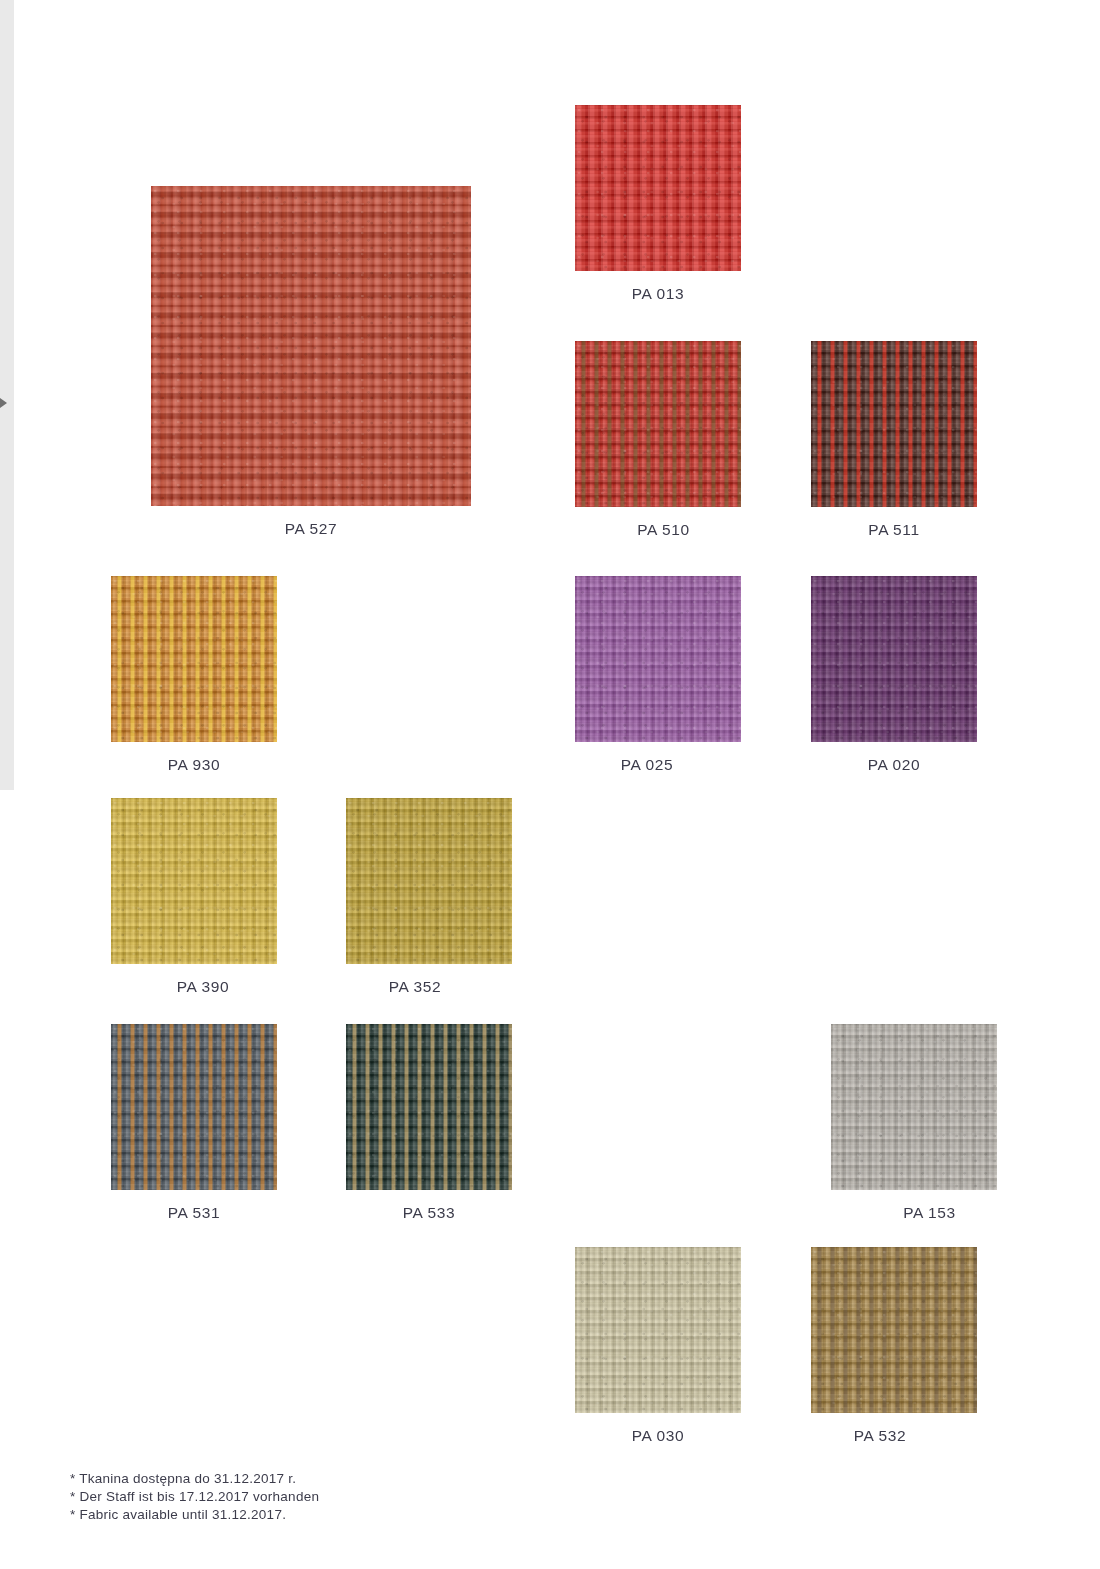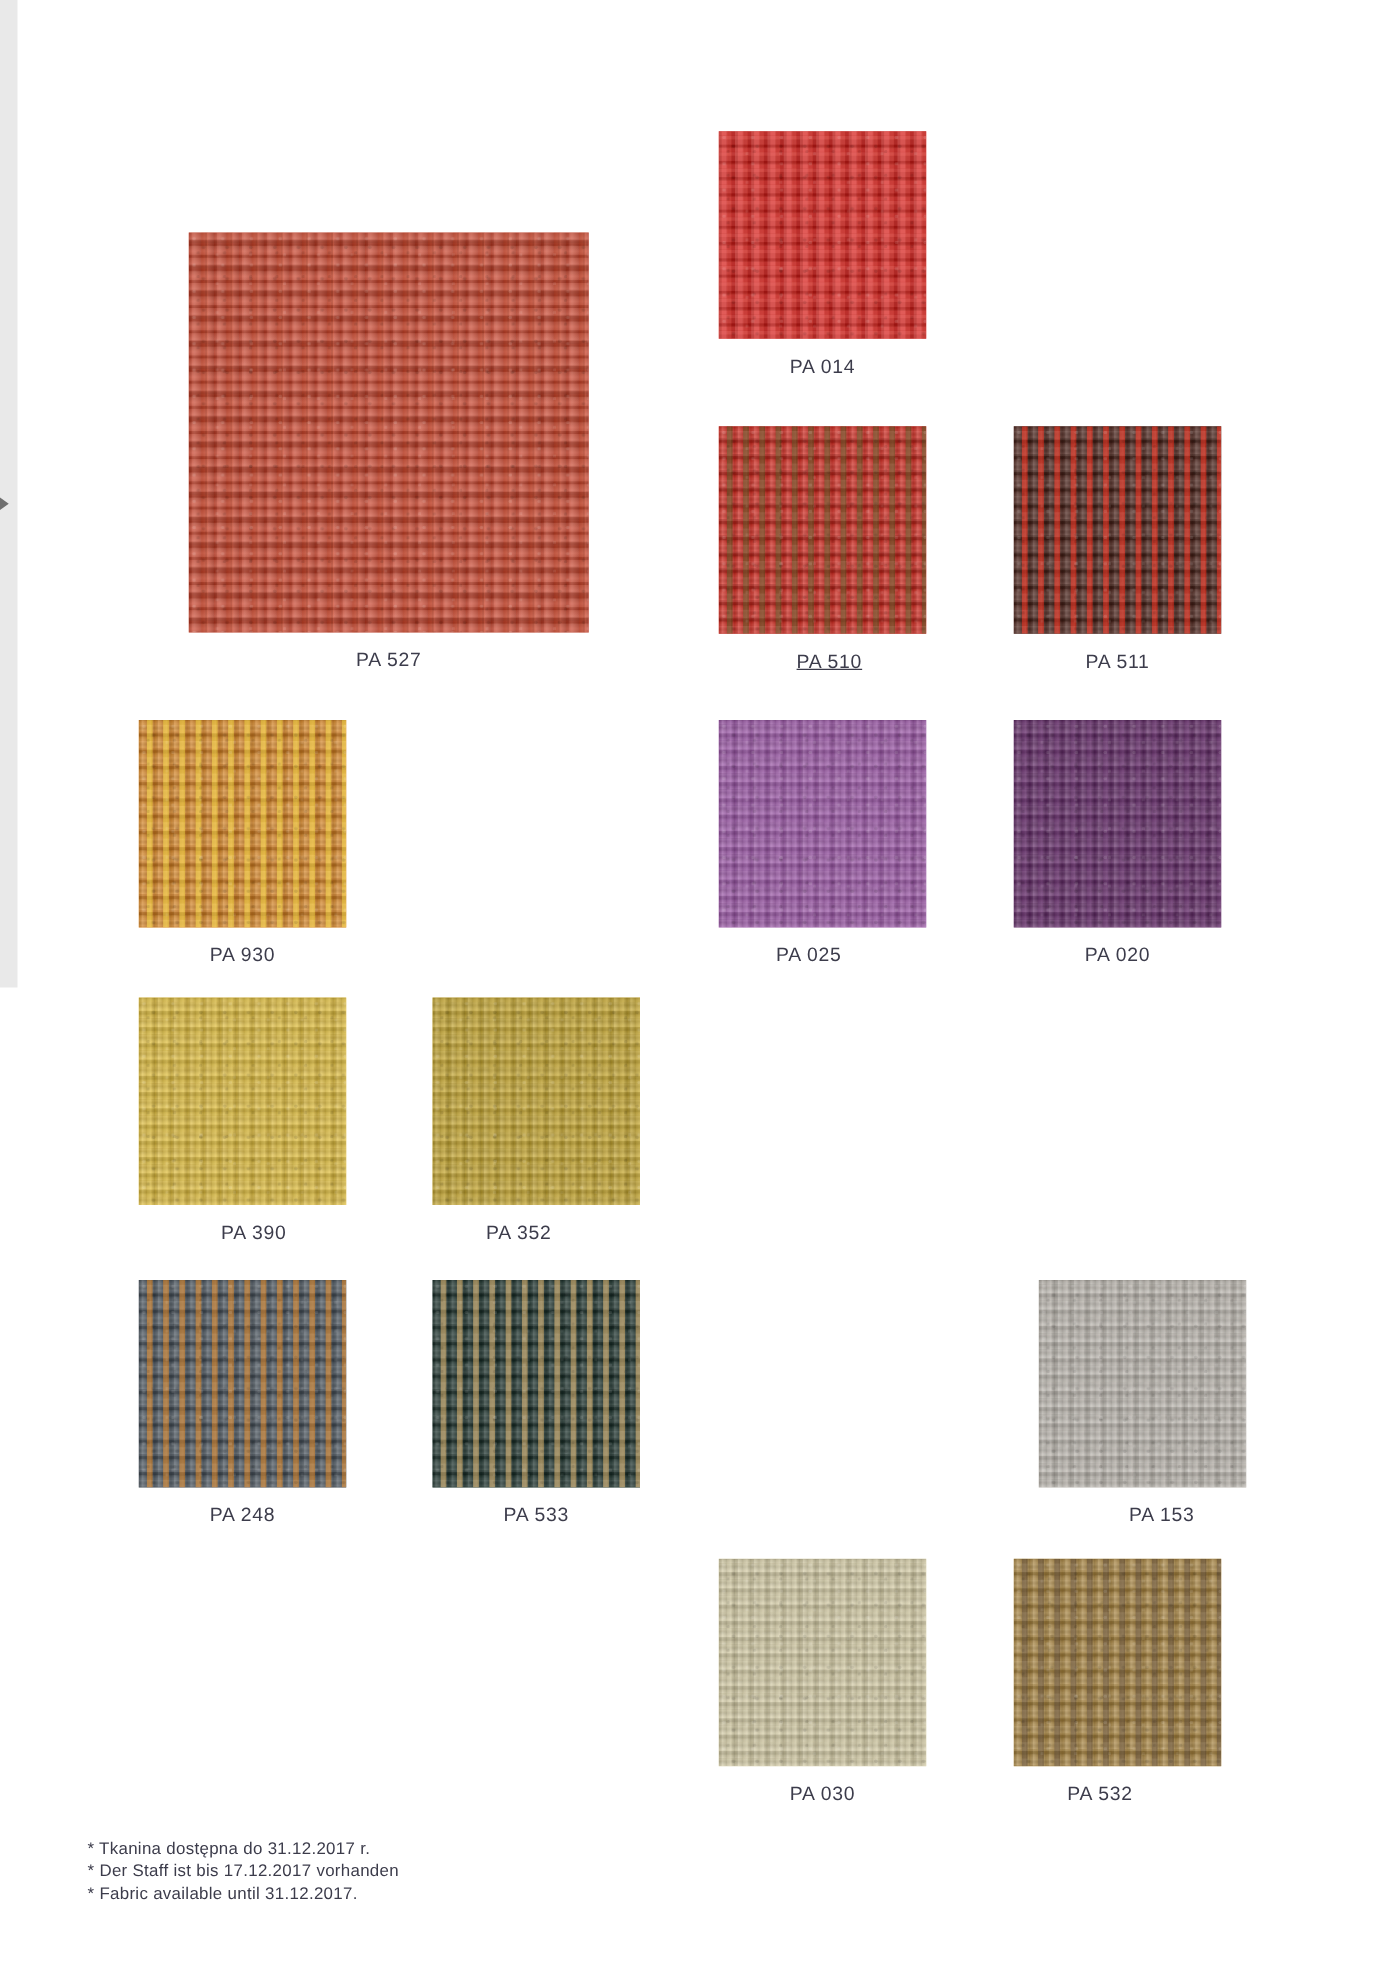--- a/index.html
+++ b/index.html
@@ -147,23 +147,23 @@
       </div>
       <div class="swatch-label">PA 527</div>
     </div>
     <div class="swatch-cell" style="left: 575px; top: 105px; width: 166px;">
       <div class="swatch" style="width: 166px; height: 166px; background-color: rgb(229, 32, 27);">
         <div class="weave fine" style="background-size: 13px 13px, 13px 13px; background-position: 0px 0px, 6.5px 6.5px;"></div>
         <div class="threads" style="background-image: repeating-linear-gradient(90deg, rgba(240, 74, 56, 0.4) 0px, rgba(240, 74, 56, 0.4) 3.64px, rgba(0, 0, 0, 0) 3.64px, rgba(0, 0, 0, 0) 13px), repeating-linear-gradient(0deg, rgba(168, 16, 12, 0.38) 0px, rgba(168, 16, 12, 0.38) 3.12px, rgba(0, 0, 0, 0) 3.12px, rgba(0, 0, 0, 0) 13px); background-size: 13px 13px, 13px 13px; background-position: 6.5px 0px, 0px 6.5px; opacity: 0.55;"></div>
         <div class="weave brick" style="background-size: 13px 13px, 13px 13px; opacity: 0.55;"></div>
         <div class="slub"></div>
       </div>
-      <div class="swatch-label">PA 014</div>
-    </div>
-    <div class="swatch-cell" style="left: 575px; top: 341px; width: 177px; text-decoration: underline;">
+      <div class="swatch-label">PA 013</div>
+    </div>
+    <div class="swatch-cell" style="left: 575px; top: 341px; width: 177px;">
       <div class="swatch" style="width: 166px; height: 166px; background-color: rgb(216, 38, 27);">
         <div class="weave basket" style="background-size: 13px 13px, 13px 13px; background-position: 0px 0px, 6.5px 6.5px;"></div>
         <div class="threads" style="background-image: repeating-linear-gradient(90deg, rgba(107, 74, 30, 0.92) 0px, rgba(107, 74, 30, 0.92) 4.42px, rgba(0, 0, 0, 0) 4.42px, rgba(0, 0, 0, 0) 13px), repeating-linear-gradient(0deg, rgba(142, 23, 16, 0.55) 0px, rgba(142, 23, 16, 0.55) 3.9px, rgba(0, 0, 0, 0) 3.9px, rgba(0, 0, 0, 0) 13px); background-size: 13px 13px, 13px 13px; background-position: 6.5px 6.5px, 0px 0px; mix-blend-mode: normal; opacity: 0.78;"></div>
         <div class="weave brick" style="background-size: 13px 13px, 13px 13px; opacity: 0.55;"></div>
         <div class="slub"></div>
       </div>
       <div class="swatch-label">PA 510</div>
     </div>
     <div class="swatch-cell" style="left: 811px; top: 341px; width: 166px;">
       <div class="swatch" style="width: 166px; height: 166px; background-color: rgb(76, 33, 24);">
@@ -219,21 +219,21 @@
       </div>
       <div class="swatch-label">PA 352</div>
     </div>
     <div class="swatch-cell" style="left: 111px; top: 1024px; width: 166px;">
       <div class="swatch" style="width: 166px; height: 166px; background-color: rgb(75, 86, 96);">
         <div class="weave basket" style="background-size: 13px 13px, 13px 13px; background-position: 0px 0px, 6.5px 6.5px;"></div>
         <div class="threads" style="background-image: repeating-linear-gradient(90deg, rgba(200, 124, 40, 0.92) 0px, rgba(200, 124, 40, 0.92) 4.42px, rgba(0, 0, 0, 0) 4.42px, rgba(0, 0, 0, 0) 13px), repeating-linear-gradient(0deg, rgba(46, 54, 62, 0.55) 0px, rgba(46, 54, 62, 0.55) 3.9px, rgba(0, 0, 0, 0) 3.9px, rgba(0, 0, 0, 0) 13px); background-size: 13px 13px, 13px 13px; background-position: 6.5px 6.5px, 0px 0px; mix-blend-mode: normal; opacity: 0.78;"></div>
         <div class="weave brick" style="background-size: 13px 13px, 13px 13px; opacity: 0.55;"></div>
         <div class="slub"></div>
       </div>
-      <div class="swatch-label">PA 248</div>
+      <div class="swatch-label">PA 531</div>
     </div>
     <div class="swatch-cell" style="left: 346px; top: 1024px; width: 166px;">
       <div class="swatch" style="width: 166px; height: 166px; background-color: rgb(25, 48, 42);">
         <div class="weave basket" style="background-size: 13px 13px, 13px 13px; background-position: 0px 0px, 6.5px 6.5px;"></div>
         <div class="threads" style="background-image: repeating-linear-gradient(90deg, rgba(192, 160, 98, 0.92) 0px, rgba(192, 160, 98, 0.92) 4.42px, rgba(0, 0, 0, 0) 4.42px, rgba(0, 0, 0, 0) 13px), repeating-linear-gradient(0deg, rgba(12, 28, 23, 0.55) 0px, rgba(12, 28, 23, 0.55) 3.9px, rgba(0, 0, 0, 0) 3.9px, rgba(0, 0, 0, 0) 13px); background-size: 13px 13px, 13px 13px; background-position: 6.5px 6.5px, 0px 0px; mix-blend-mode: normal; opacity: 0.78;"></div>
         <div class="weave brick" style="background-size: 13px 13px, 13px 13px; opacity: 0.55;"></div>
         <div class="slub"></div>
       </div>
       <div class="swatch-label">PA 533</div>
     </div>

